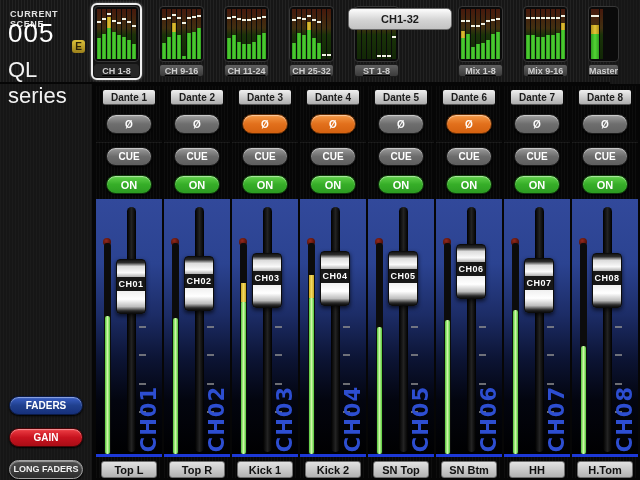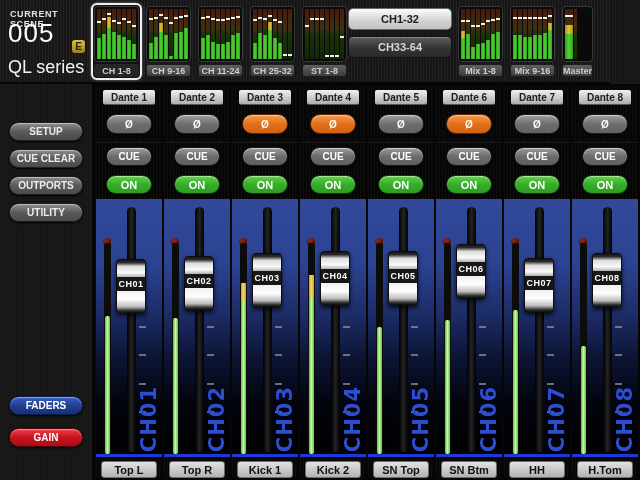--- a/index.html
+++ b/index.html
@@ -15,24 +15,24 @@
     background:linear-gradient(180deg,#2b2b2b,#222);
     background-image:repeating-linear-gradient(90deg, rgba(255,255,255,.03) 0 1px, transparent 1px 3px);
     border-bottom:2px solid #060606; }
 
   .scene-panel { position:absolute; left:0; top:0; width:90px; height:84px; }
   .scene-caption { position:absolute; left:10px; top:9px; font-size:9px; letter-spacing:.6px; color:#e2e2e2; font-weight:bold; }
   .scene-number { position:absolute; left:8px; top:18px; font-size:26px; color:#fff; letter-spacing:1px; }
   .scene-edit { position:absolute; left:72px; top:40px; width:13px; height:13px; border-radius:3px;
     background:linear-gradient(180deg,#dcc13a,#9c801b); color:#2c2308; font-size:10px; font-weight:bold;
     text-align:center; line-height:13px; }
-  .scene-series { position:absolute; left:8px; top:57px; font-size:18px; color:#f2f2f2; }
+  .scene-series { position:absolute; left:8px; top:57px; font-size:22px; color:#f2f2f2; }
 
   
-  .mbridge { position:absolute; top:3px; display:flex; gap:1px; }
+  .mbridge { position:absolute; top:3px; display:flex; gap:14px;text-decoration:underline; }
   .mbridge-left { left:91px; }
   .mbridge-right { left:455px; }
   .mblock { border:2px solid transparent; border-radius:6px; padding:1px; }
   .mblock.sel { border-color:#efefef; background:#141414; box-shadow:0 0 3px rgba(255,255,255,.45); }
   .mbars { display:flex; gap:1px; padding:2px; background:#0a0a0a; border:1px solid #383838; border-radius:4px; height:56px; align-items:stretch; }
   .mbar { position:relative; height:100%;
     background:linear-gradient(180deg,#47190c 0%,#423011 38%,#1a3309 52%,#122706 100%); }
   .mfill { position:absolute; bottom:0; left:0; right:0;
     background:linear-gradient(90deg,#2f9e1f,#52d434 50%,#2f9e1f); }
   .myellow { position:absolute; left:0; right:0; background:linear-gradient(90deg,#b08f18,#e2c437 50%,#b08f18); }
@@ -289,21 +289,20 @@
           </div>
           <div class="mbar" style="width: 4px;">
             <div class="mpeak" style="bottom: 42%;"></div>
           </div>
         </div>
         <div class="mlabel">ST 1-8</div>
       </div>
     </div>
 
   <div class="bank-btn light">CH1-32</div>
-  <div class="bank-btn dark">CH33-64</div>
 
   <div class="mbridge mbridge-right" id="mbridge-right">
       <div class="mblock">
         <div class="mbars">
           <div class="mbar" style="width: 4px;">
             <div class="mfill" style="height: 42%;"></div>
             <div class="myellow" style="bottom: 42%; height: 14%;"></div>
             <div class="mpeak" style="bottom: 74%;"></div>
           </div>
           <div class="mbar" style="width: 4px;">
@@ -383,29 +382,24 @@
             <div class="mpeak" style="bottom: 84%;"></div>
           </div>
           <div class="mbar" style="width: 3px;"></div>
         </div>
         <div class="mlabel">Master</div>
       </div>
     </div>
 </div>
 
 <div class="sidebar">
-  <div class="side-top">
-    <div class="side-btn">SETUP</div>
-    <div class="side-btn">CUE CLEAR</div>
-    <div class="side-btn">OUTPORTS</div>
-    <div class="side-btn">UTILITY</div>
-  </div>
   <div class="side-bottom">
     <div class="side-btn blue">FADERS</div>
     <div class="side-btn red">GAIN</div>
+    <div class="side-btn outline">LONG FADERS</div>
   </div>
 </div>
 
 <div class="strips" id="strips">
     <div class="strip">
       <div class="port-label">Dante 1</div>
       <div class="pill phase">Ø</div>
       <div class="hdiv"></div>
       <div class="pill cue">CUE</div>
       <div class="pill onbtn">ON</div>

